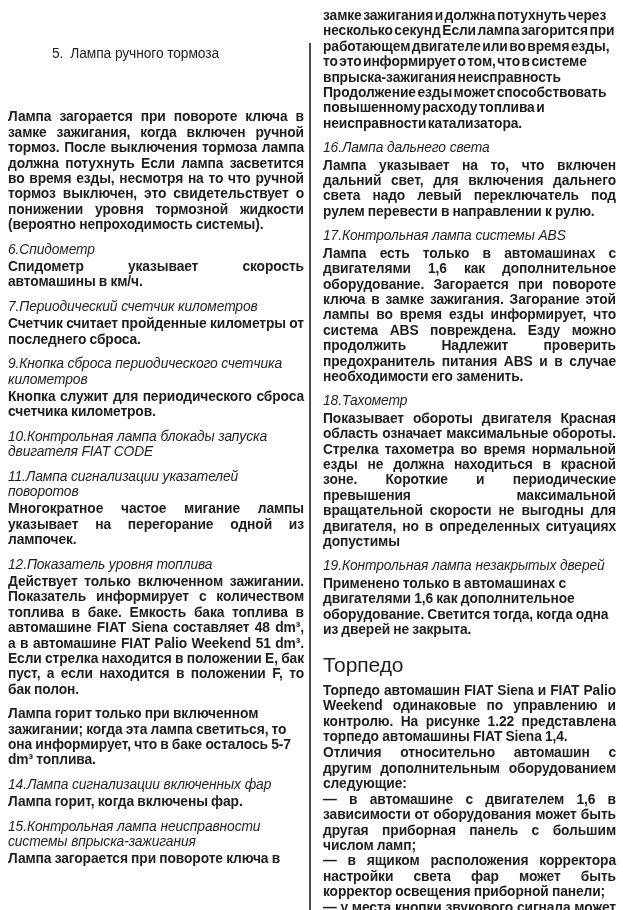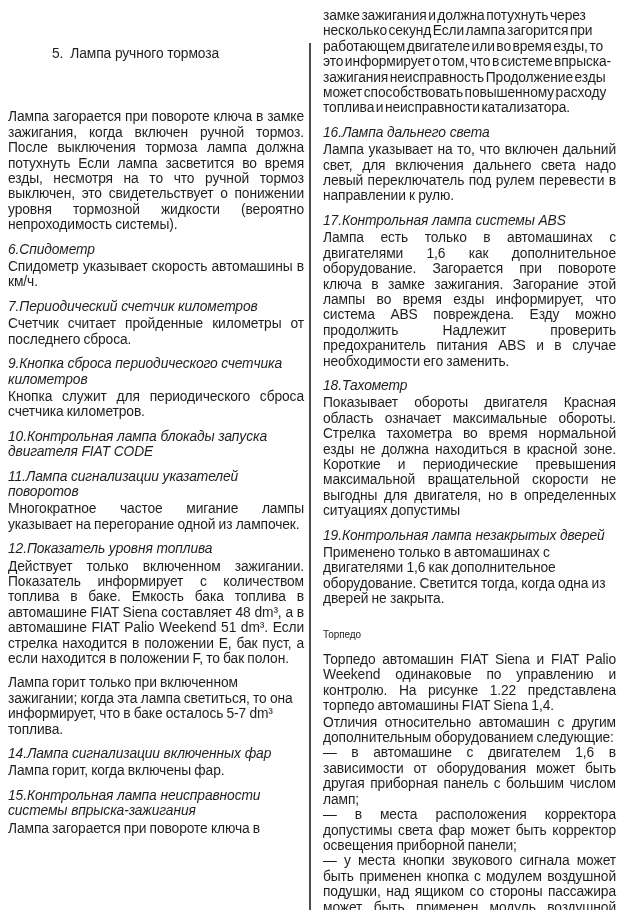--- a/index.html
+++ b/index.html
@@ -29,20 +29,21 @@
     top: 43px;
     width: 2px;
     height: 867px;
     background: #4d4d4d;
   }
 
   p { margin: 0; }
   .body {
     text-align: justify;
     word-spacing: -0.5px;
+    font-weight: bold;
   }
   .body.ragged { text-align: left; }
   .body.tight  { word-spacing: -2.2px; }
   .body:empty  { display: none; }
 
   .h-plain { margin-top: 8px; font-style: normal; }
   .h-plain .num { margin-right: 7px; }
 
   .h5 { margin-top: 46px; margin-left: 44px; }
   .intro { margin-top: 48px; }
@@ -51,21 +52,21 @@
   .item .head {
     font-style: italic;
     margin-bottom: 2px;
   }
   .item .head .num { font-style: italic; }
   .item .body { margin-top: 1px; }
   .item .body.gap-top { margin-top: 7px; }
 
   .torpedo { margin-top: 20px; }
   .torpedo-heading {
-    font-size: 10px;
+    font-size: 21px;
     margin-bottom: 10px;
   }
   .torpedo p { margin: 0; }
   .torpedo .lead { margin-bottom: 1px; }
 </style>
 </head>
 <body>
 
 <div class="page">
 
@@ -148,19 +149,19 @@
     <div class="item">
       <div class="head"><span class="num">19.</span><span>Контрольная лампа незакрытых дверей</span></div>
       <p class="body ragged">Применено только в автомашинах с двигателями 1,6 как дополнительное оборудование. Светится тогда, когда одна из дверей не закрыта.</p>
     </div>
 
     <div class="torpedo">
       <div class="torpedo-heading">Торпедо</div>
       <p class="body lead">Торпедо автомашин FIAT Siena и FIAT Palio Weekend одинаковые по управлению и контролю. На рисунке 1.22 представлена торпедо автомашины FIAT Siena 1,4.</p>
       <p class="body">Отличия относительно автомашин с другим дополнительным оборудованием следующие:</p>
       <p class="body">— в автомашине с двигателем 1,6 в зависимости от оборудования может быть другая приборная панель с большим числом ламп;</p>
-      <p class="body">— в места расположения корректора допустимы света фар может быть корректор освещения приборной панели;</p>
+      <p class="body">— в ящиком расположения корректора настройки света фар может быть корректор освещения приборной панели;</p>
       <p class="body">— у места кнопки звукового сигнала может быть применен кнопка с модулем воздушной подушки, над ящиком со стороны пассажира может быть применен модуль воздушной подушки пассажира;</p>
     </div>
 
   </div>
 
 </div>
 
 </body></html>

